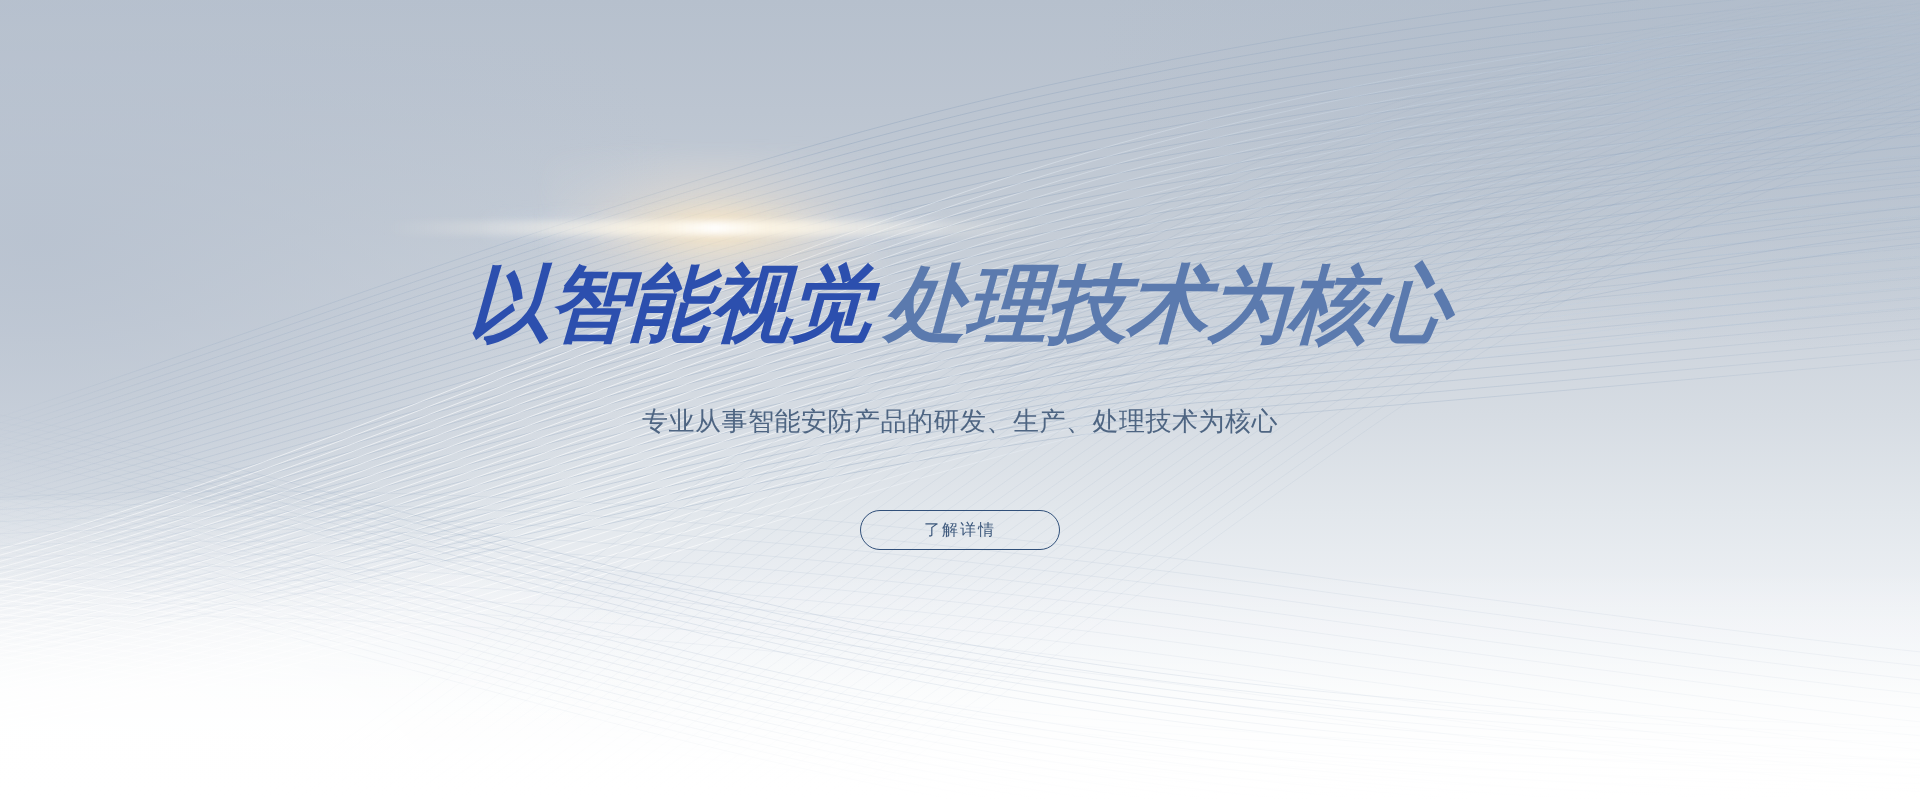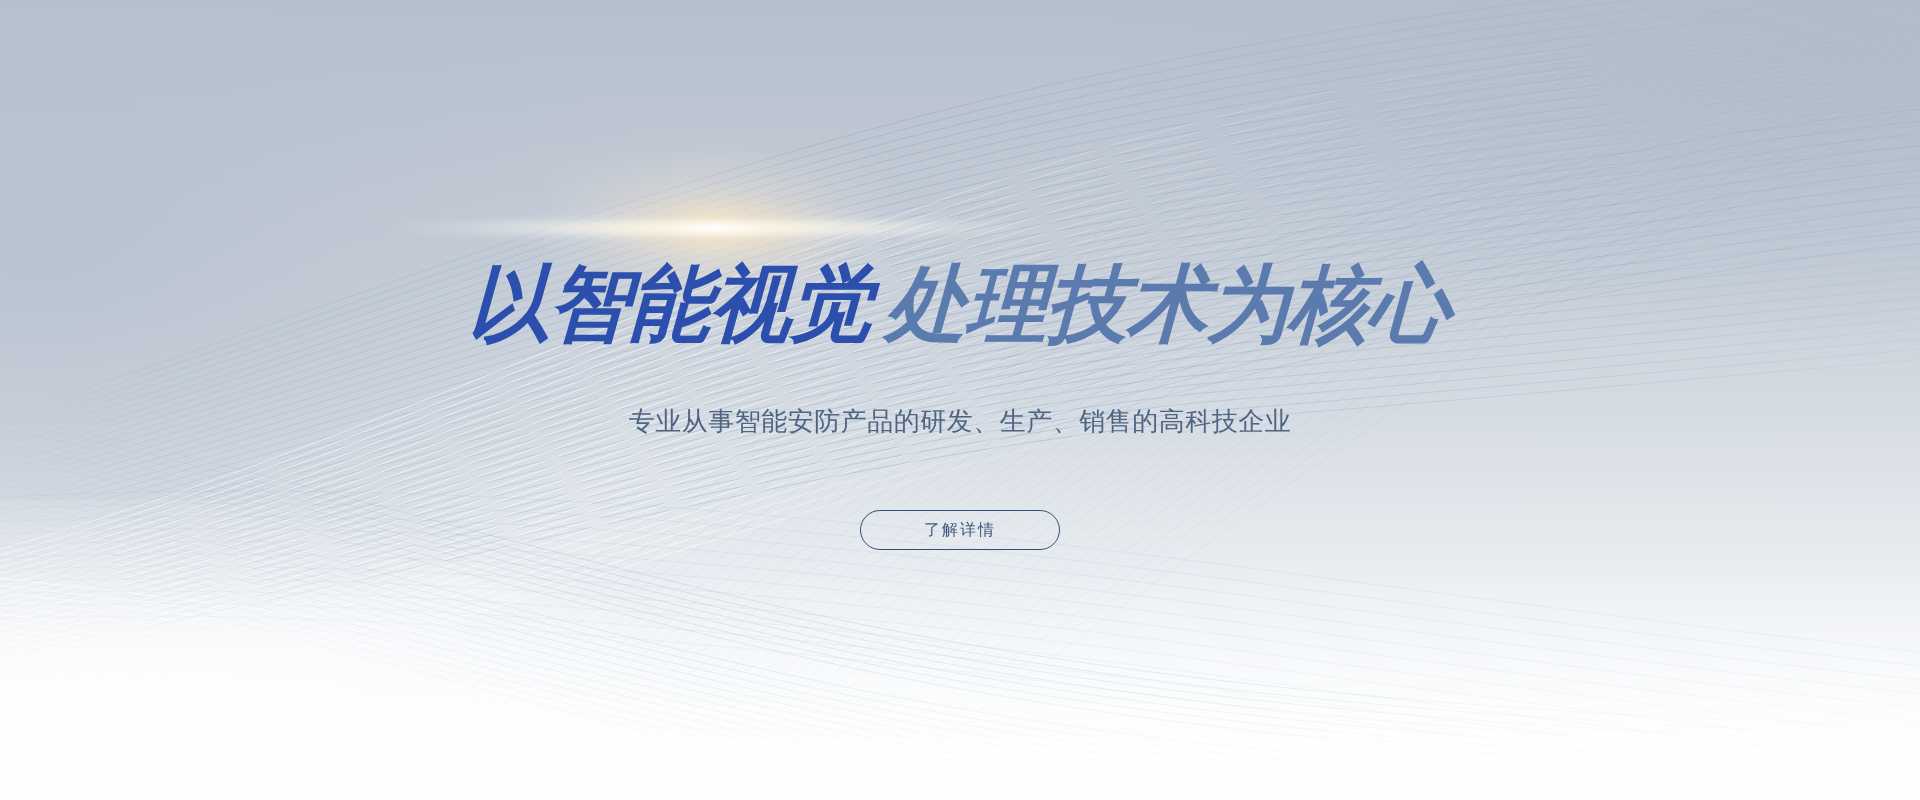--- a/index.html
+++ b/index.html
@@ -447,21 +447,21 @@
     <div class="flare-streak"></div>
   </div>
 
   <div class="bottom-fade"></div>
   <div class="corner-fade-bl"></div>
 
   <div class="content">
 
     <h1 class="headline"><span class="seg seg-a">以智能视觉</span><span class="seg seg-b">处理技术为核心</span></h1>
 
-    <p class="subtitle">专业从事智能安防产品的研发、生产、销售的高科技企业</p>
+    <p class="subtitle">专业从事智能安防产品的研发、生产、处理技术为核心</p>
 
     <button class="cta" type="button">
       <span class="cta-label">了解详情</span>
     </button>
 
   </div>
 
 </div>
 
 </body></html>

